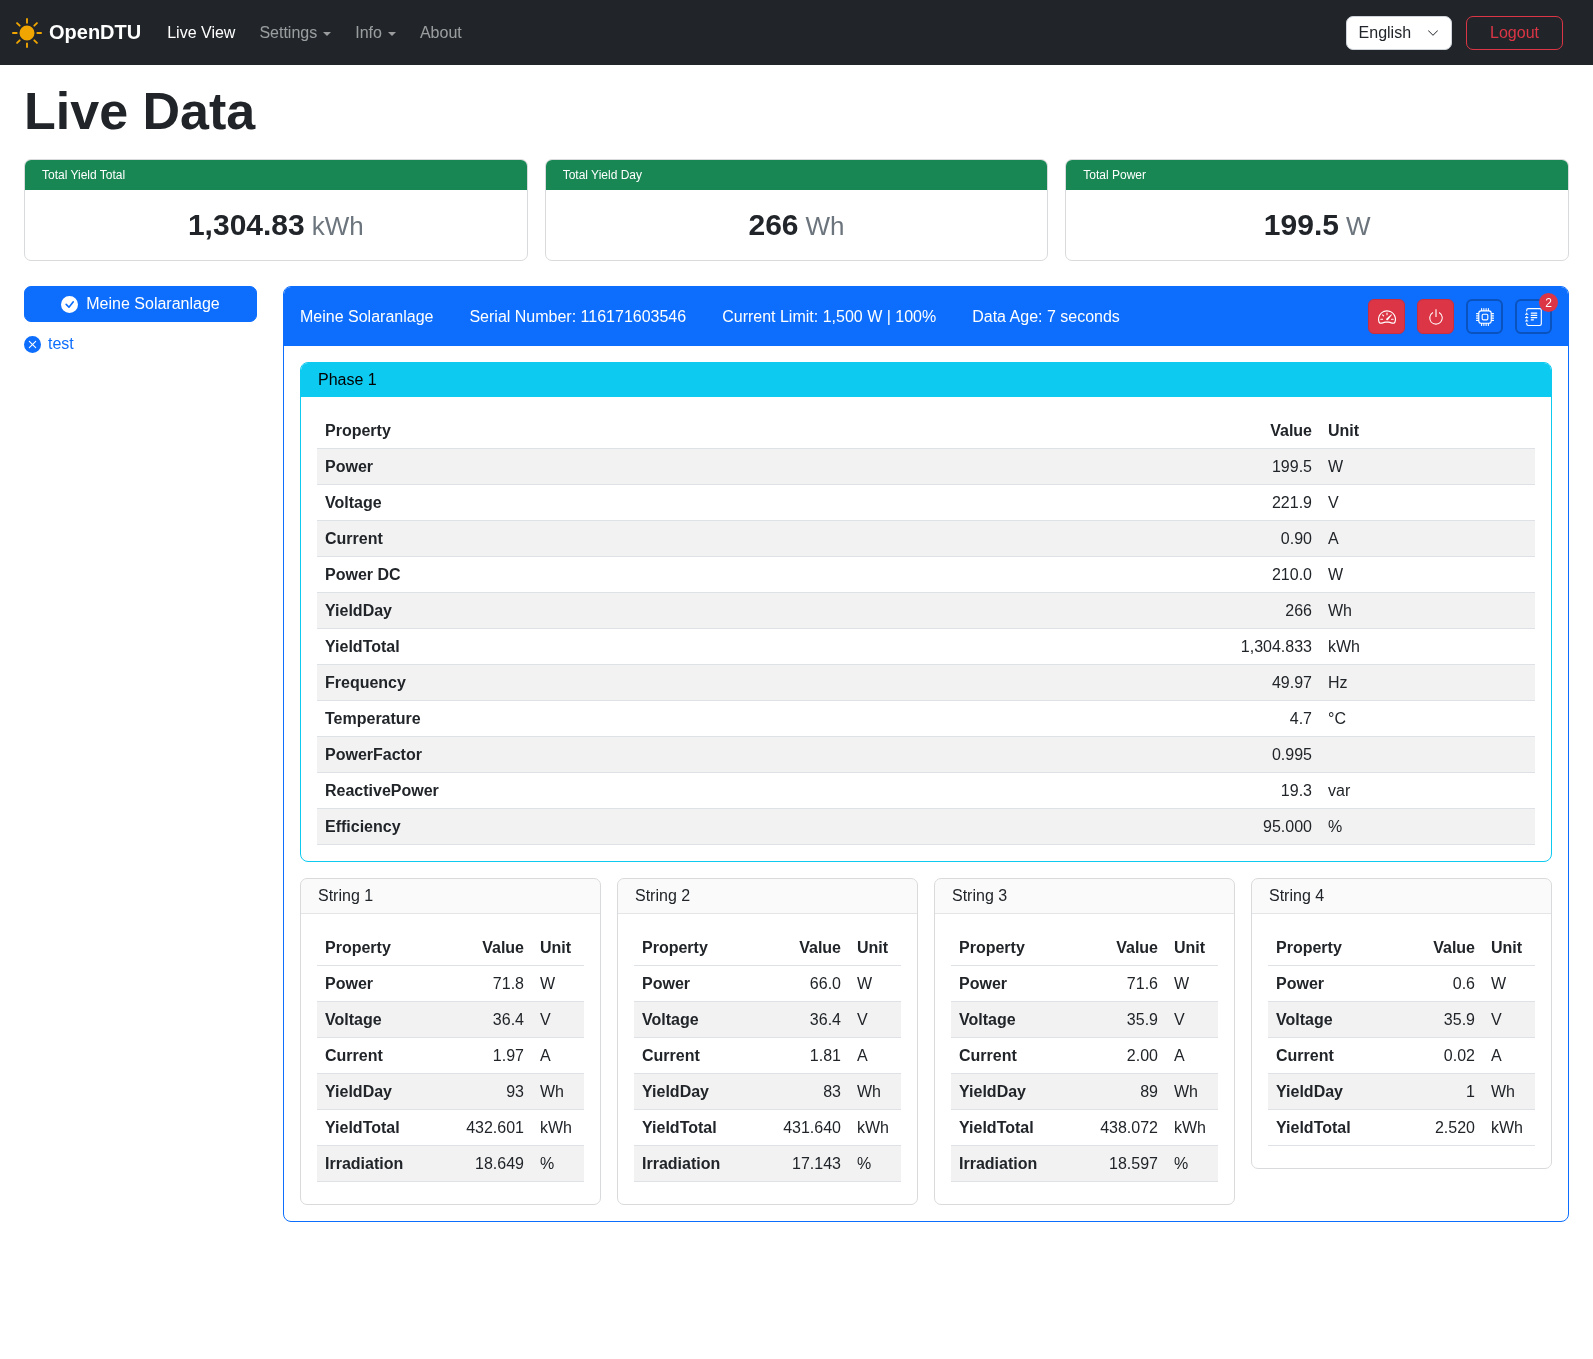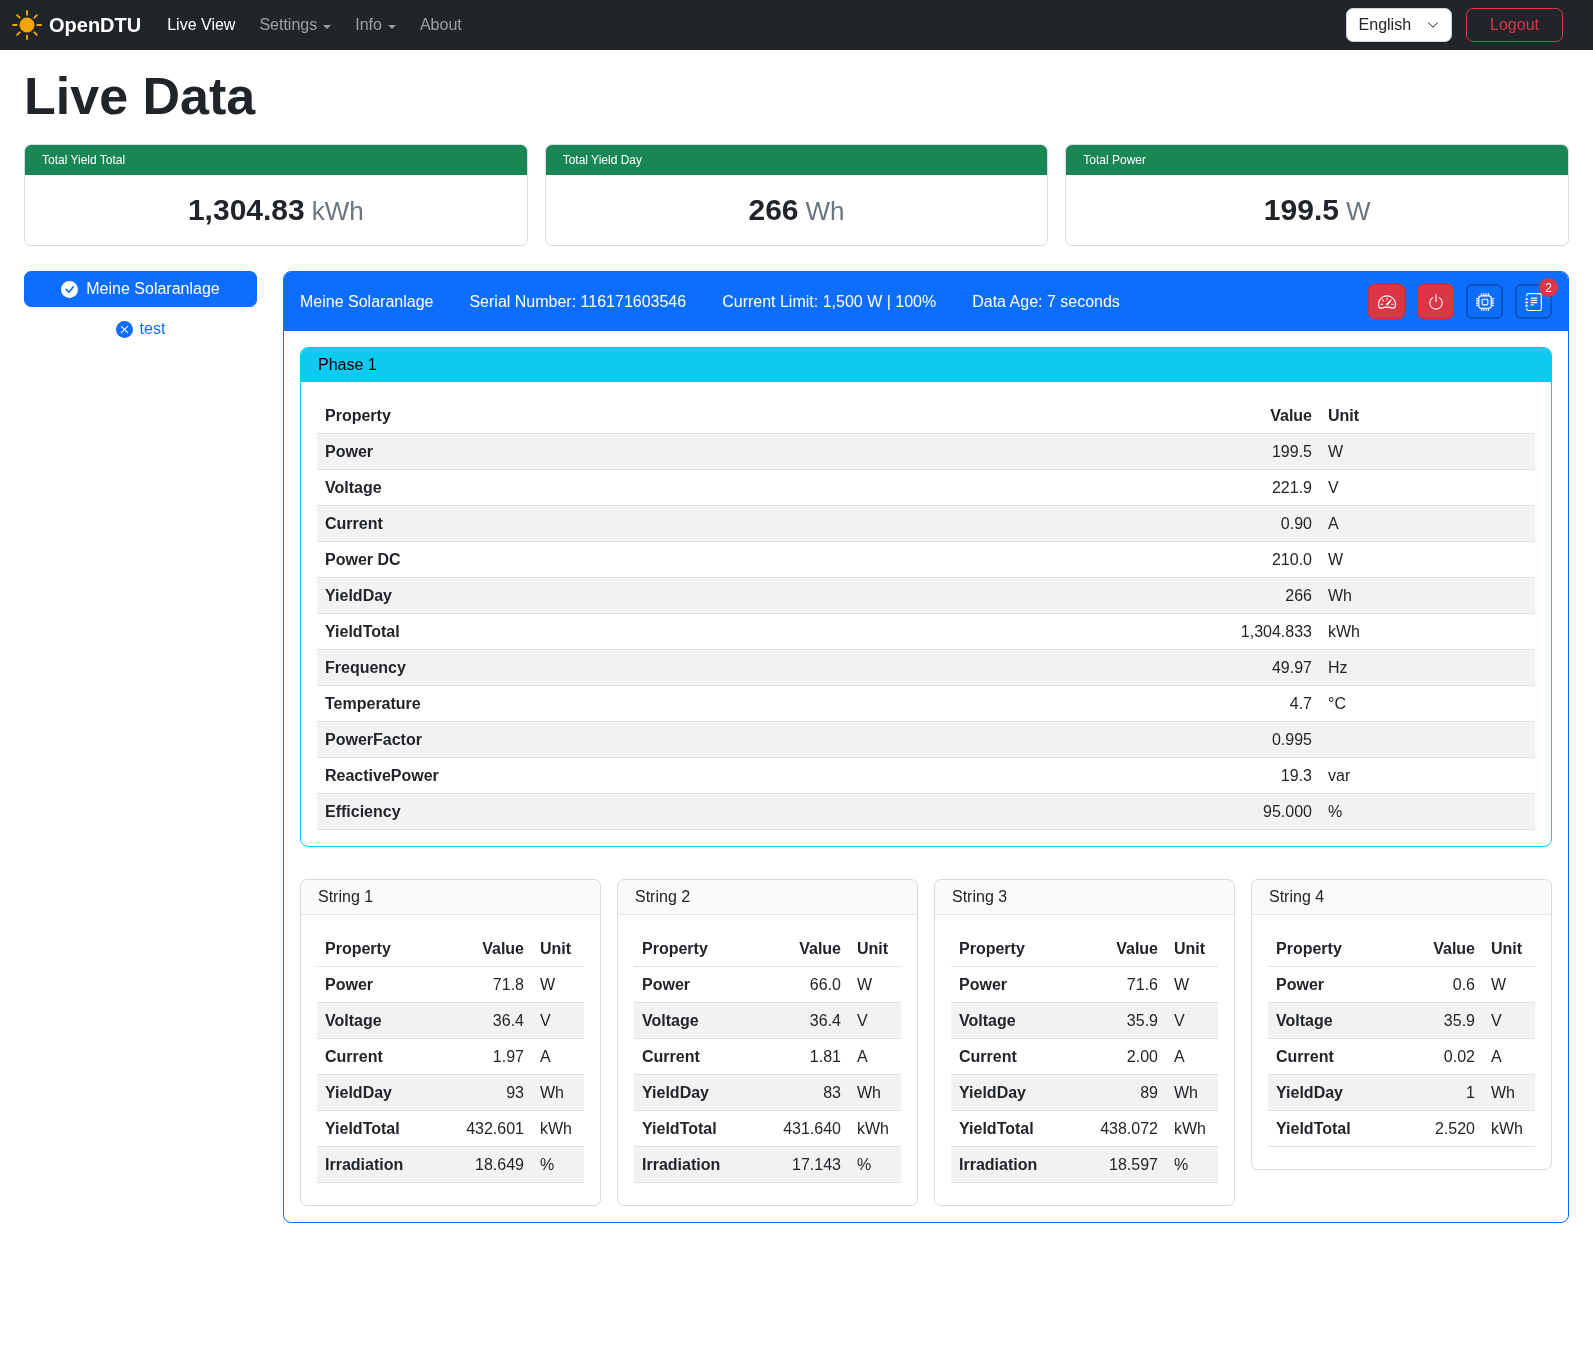--- a/index.html
+++ b/index.html
@@ -7,21 +7,21 @@
   body {
     width: 1593px;
     min-height: 1359px;
     font-family: "Liberation Sans", sans-serif;
     font-size: 16px;
     color: #212529;
   }
 
   
   .navbar {
-    height: 50px;
+    height: 65px;
     background: #212529;
     display: flex;
     align-items: center;
     padding: 0 30px 0 12px;
   }
   .brand {
     display: flex;
     align-items: center;
     gap: 7px;
     color: #ffffff;
@@ -124,21 +124,21 @@
     display: flex;
     align-items: center;
     justify-content: center;
     gap: 8px;
     cursor: pointer;
   }
   .inverter-test {
     margin-top: 13px;
     display: flex;
     align-items: center;
-    justify-content: center;
+    justify-content: flex-start;
     gap: 7px;
     color: #0d6efd;
     cursor: pointer;
   }
 
   
   .inverter-panel {
     border: 1px solid #0d6efd;
     border-radius: 8px;
     overflow: hidden;
@@ -213,21 +213,21 @@
   .data-table th.val, .data-table td.val { text-align: right; }
   .phase-table th.unit, .phase-table td.unit { width: 215px; }
   .string-table th.unit, .string-table td.unit { width: 52px; }
   tr.striped { background: #f2f2f2; }
 
   
   .strings-row {
     display: grid;
     grid-template-columns: repeat(4, 1fr);
     gap: 16px;
-    margin-top: 32px;
+    margin-top: 16px;
     align-items: start;
   }
   .string-card {
     border: 1px solid #d9dadb;
     border-radius: 7px;
     background: #fff;
     overflow: hidden;
   }
   .string-header {
     padding: 8px 17px;

